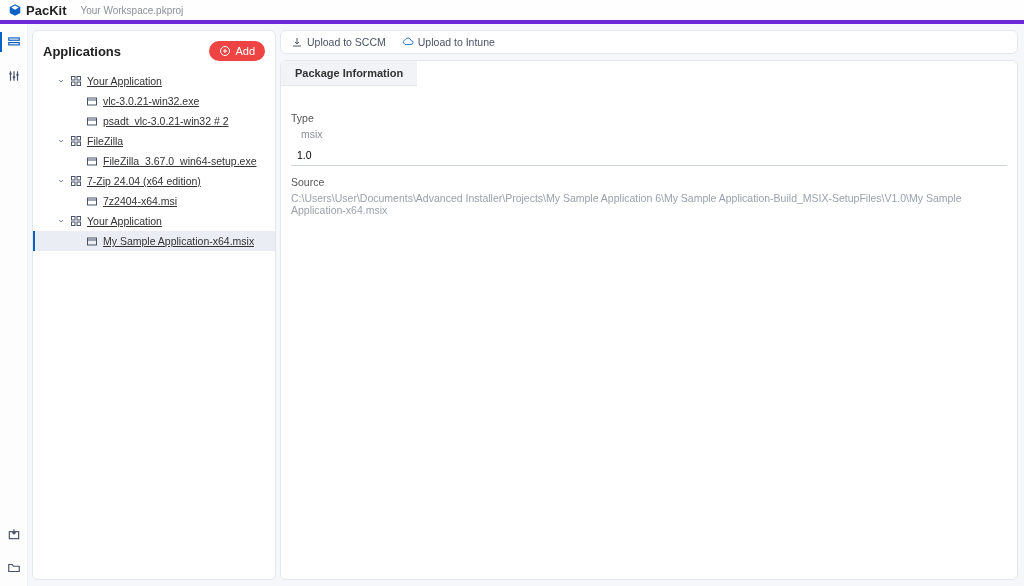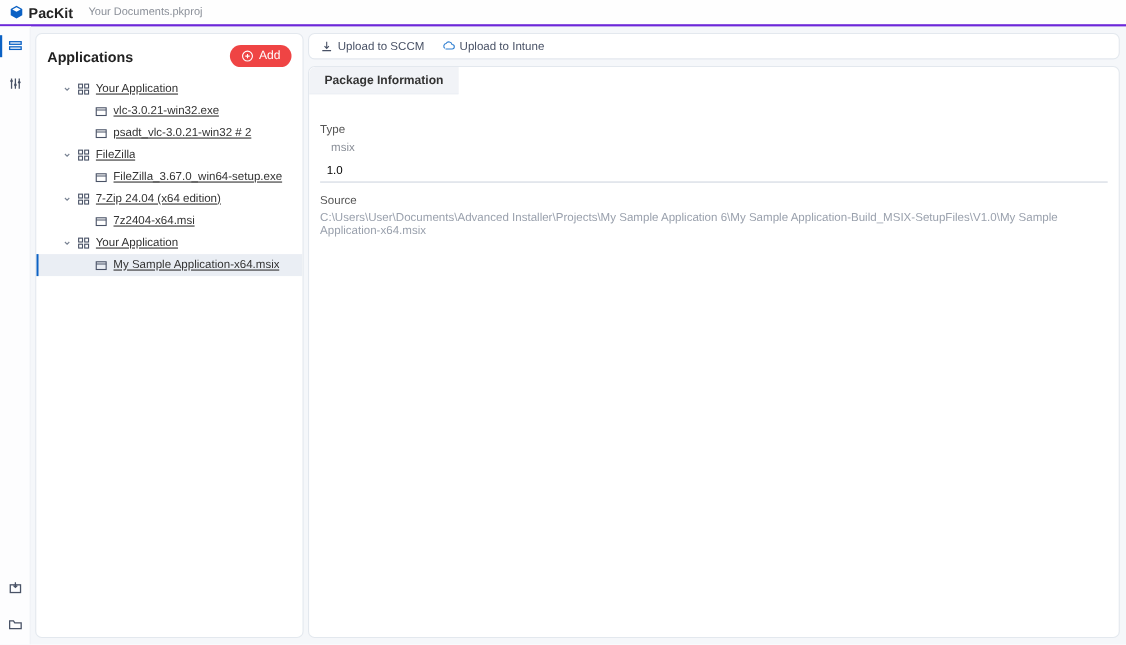--- a/index.html
+++ b/index.html
@@ -1,18 +1,18 @@
 <!DOCTYPE html>
 <html><head>
 <meta charset="utf-8">
 <style>
 * { box-sizing: border-box; margin: 0; padding: 0; }
 body { font-family: "Segoe UI", Arial, sans-serif; font-size: 12px; color: #333; background: #f5f7fa; width: 1024px; height: 586px; overflow: hidden; }
 .app { display: flex; flex-direction: column; width: 100%; height: 100%; }
-.titlebar { height: 24px; display: flex; align-items: center; padding: 0 8px; background: #fefefe; border-bottom: 2px solid #6d28d9; }
+.titlebar { height: 24px; display: flex; align-items: center; padding: 0 8px; background: #fefefe; border-bottom: 4px solid #6d28d9; }
 .logo { display: flex; align-items: center; font-weight: 600; font-size: 13px; color: #222; }
 .logo svg { margin-right: 4px; }
 .subtitle { margin-left: 14px; font-size: 10px; color: #8a8f98; }
 .body { display: flex; flex: 1; min-height: 0; }
 .iconrail { width: 28px; background: #fdfdfe; display: flex; flex-direction: column; align-items: center; padding-top: 10px; gap: 18px; border-right: 1px solid #eef1f6; }
 .iconrail .rail-icon { width: 16px; height: 16px; display: flex; align-items: center; justify-content: center; color: #495266; cursor: pointer; }
 .iconrail .rail-icon.active { position: relative; color: #0b61c4; }
 .iconrail .rail-icon.active::before { content: ""; position: absolute; left: -6px; top: -2px; width: 2px; height: 20px; background: #0b61c4; }
 .iconrail .spacer { flex: 1; }
 .sidebar { width: 244px; background: #fff; border: 1px solid #e3e8ee; border-radius: 6px; margin: 6px 4px 6px 4px; padding: 10px 0; display: flex; flex-direction: column; }
@@ -41,21 +41,21 @@
 <body>
 
 <div class="app">
   <div class="titlebar">
     <div class="logo">
       <svg width="14" height="14" viewBox="0 0 24 24">
           <path fill="#0b61c4" d="M12 2 3 7v10l9 5 9-5V7l-9-5zm0 2.3 6.5 3.6L12 11.5 5.5 7.9 12 4.3z"></path>
         </svg>
       <span>PacKit</span>
     </div>
-    <div class="subtitle">Your Documents.pkproj</div>
+    <div class="subtitle">Your Workspace.pkproj</div>
   </div>
 
   <div class="body">
     <div class="iconrail">
       <div class="rail-icon active">
         <svg width="14" height="14" viewBox="0 0 24 24">
             <rect x="3" y="5" width="18" height="4" fill="none" stroke="currentColor" stroke-width="2"></rect>
             <rect x="3" y="13" width="18" height="4" fill="none" stroke="currentColor" stroke-width="2"></rect>
           </svg>
       </div>

